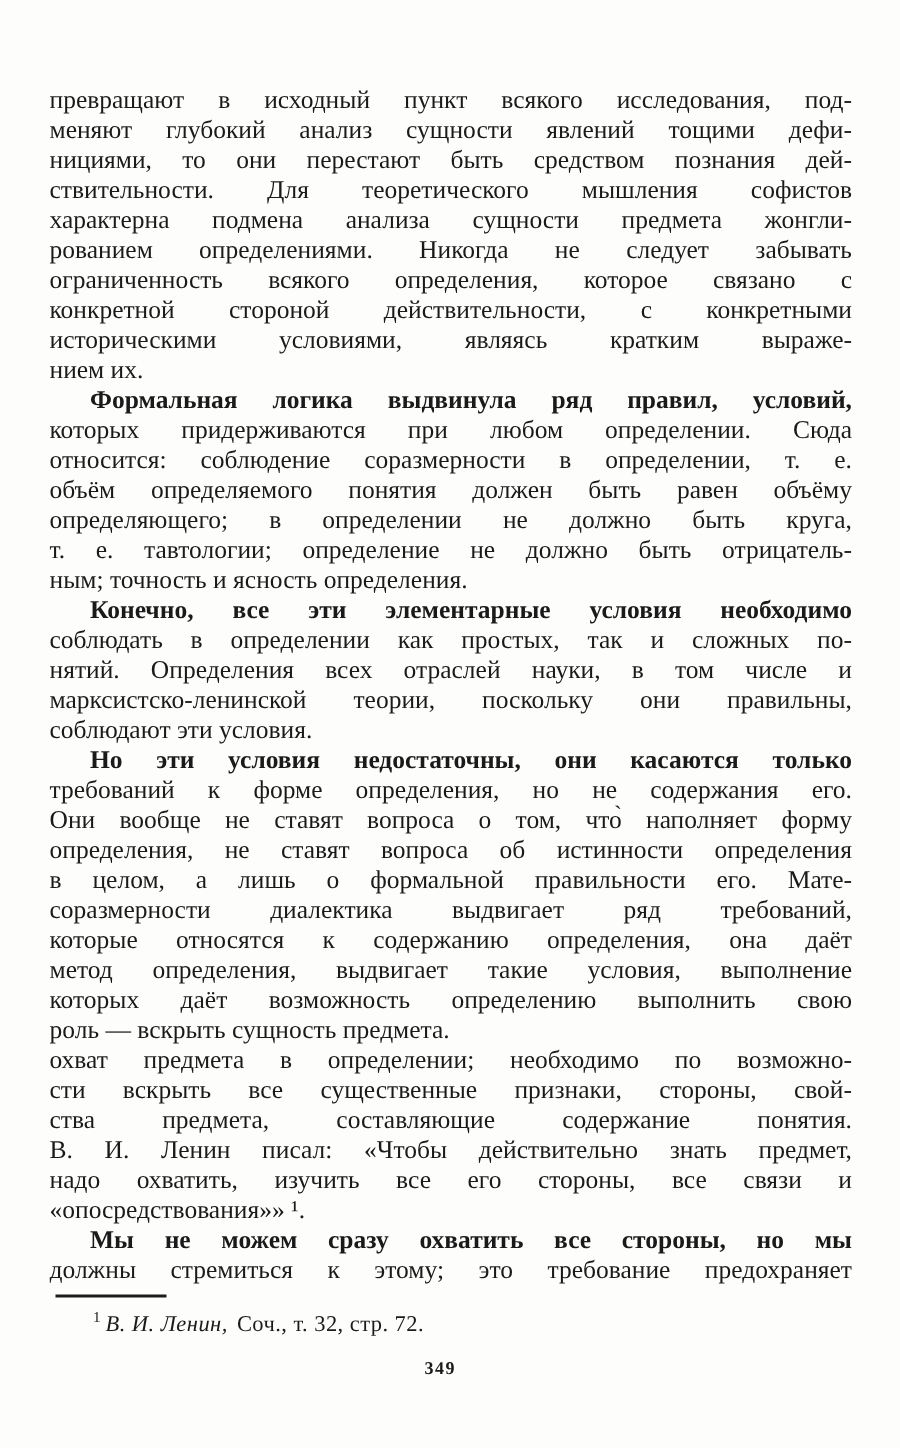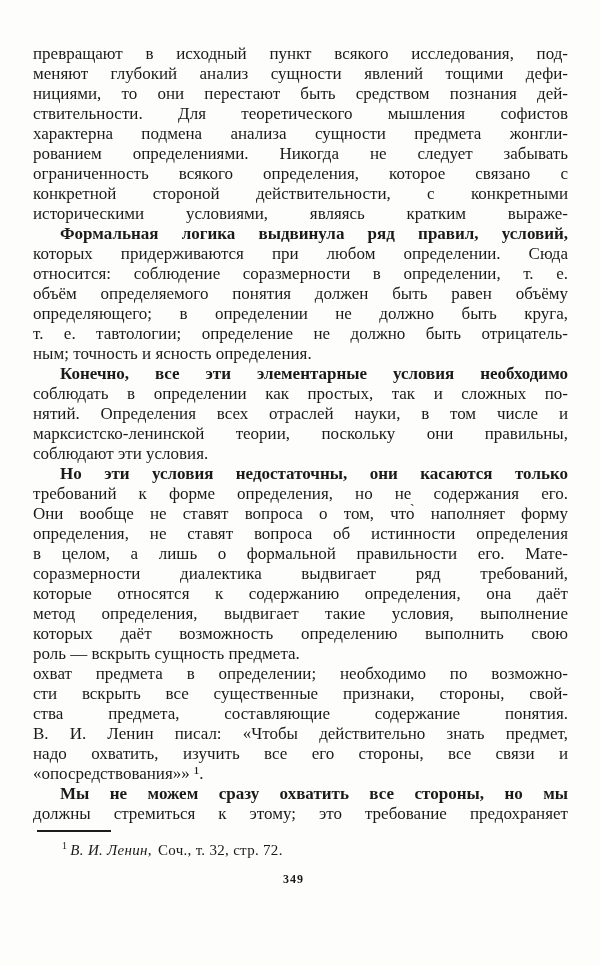--- a/index.html
+++ b/index.html
@@ -13,21 +13,21 @@
     color: #1a1a1a;
     overflow: hidden;
     font-family: "Liberation Serif", "DejaVu Serif", serif;
   }
   .page {
     position: relative;
     width: 600px;
     height: 965px;
   }
   .page-text {
-    margin: 44px 0 0 33px;
+    margin: 57px 0 0 33px;
     width: 535px;
     font-size: 17px;
     line-height: 20px;
   }
   .line {
     height: 20px;
     overflow: hidden;
     text-align: left;
   }
   .line.just {
@@ -80,20 +80,21 @@
       <div>
         <div class="line just">превращают в исходный пункт всякого исследования, под-</div>
         <div class="line just">меняют глубокий анализ сущности явлений тощими дефи-</div>
         <div class="line just">нициями, то они перестают быть средством познания дей-</div>
         <div class="line just">ствительности. Для теоретического мышления софистов</div>
         <div class="line just">характерна подмена анализа сущности предмета жонгли-</div>
         <div class="line just">рованием определениями. Никогда не следует забывать</div>
         <div class="line just">ограниченность всякого определения, которое связано с</div>
         <div class="line just">конкретной стороной действительности, с конкретными</div>
         <div class="line just">историческими условиями, являясь кратким выраже-</div>
+        <div class="line">нием их.</div>
       </div>
       <div>
         <div class="line just indent">Формальная логика выдвинула ряд правил, условий,</div>
         <div class="line just">которых придерживаются при любом определении. Сюда</div>
         <div class="line just">относится: соблюдение соразмерности в определении, т. е.</div>
         <div class="line just">объём определяемого понятия должен быть равен объёму</div>
         <div class="line just">определяющего; в определении не должно быть круга,</div>
         <div class="line just">т. е. тавтологии; определение не должно быть отрицатель-</div>
         <div class="line">ным; точность и ясность определения.</div>
       </div>

